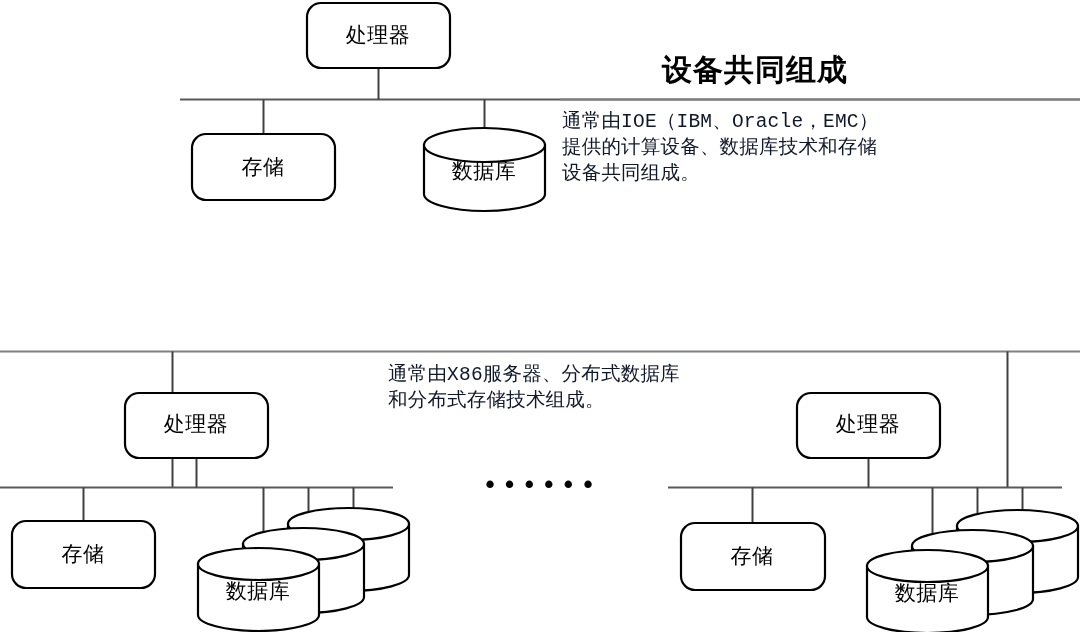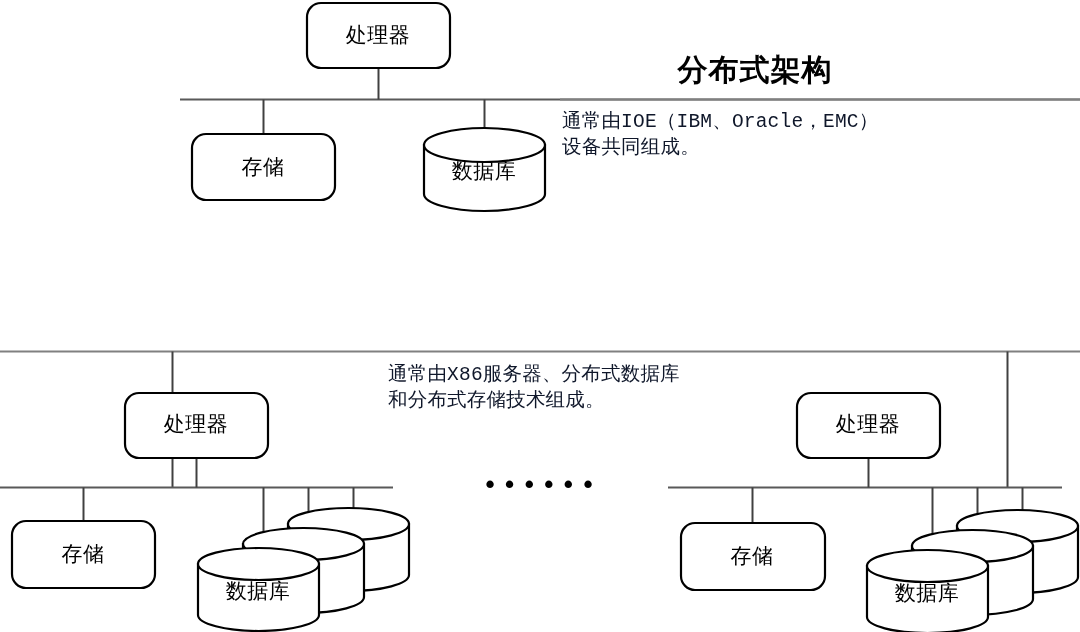--- a/index.html
+++ b/index.html
@@ -176,23 +176,24 @@
           <ellipse class="cyl-body" cx="927.5" cy="566" rx="60.5" ry="16"></ellipse>
         </g>
       </g>
     </g>
   </svg>
 
   <div class="node-label" style="left:378px; top:36px;">处理器</div>
   <div class="node-label" style="left:263px; top:168px;">存储</div>
   <div class="node-label" style="left:484px; top:172px;">数据库</div>
 
-  <div class="section-title" style="left:755px; top:50px;">分布式架构</div>
+  <div class="section-title" style="left:755px; top:50px;">设备共同组成</div>
   <div class="desc-text" style="left:562px; top:110px; width:420px;">
     <div>通常由IOE（IBM、Oracle，EMC）</div>
+    <div>提供的计算设备、数据库技术和存储</div>
     <div>设备共同组成。</div>
   </div>
 
   <div class="desc-text" style="left:388px; top:363px; width:420px;">
     <div>通常由X86服务器、分布式数据库</div>
     <div>和分布式存储技术组成。</div>
   </div>
 
   <div class="node-label" style="left:196px; top:425px;">处理器</div>
   <div class="node-label" style="left:83px; top:555px;">存储</div>

